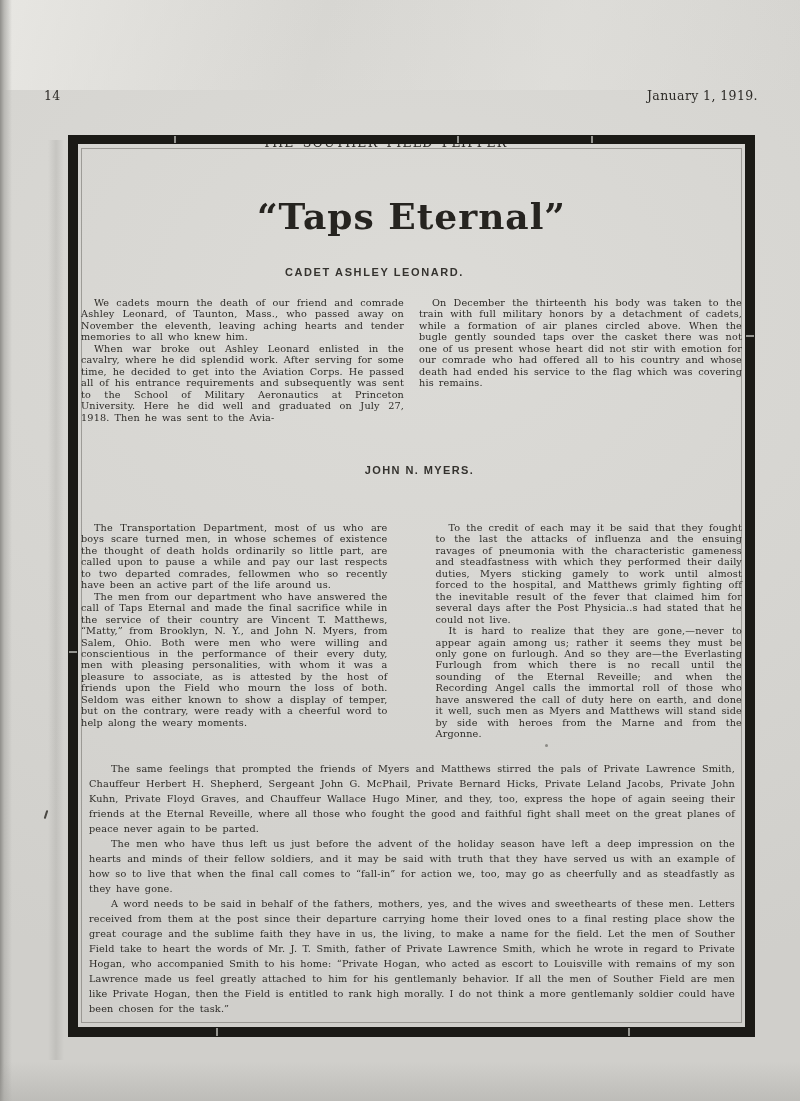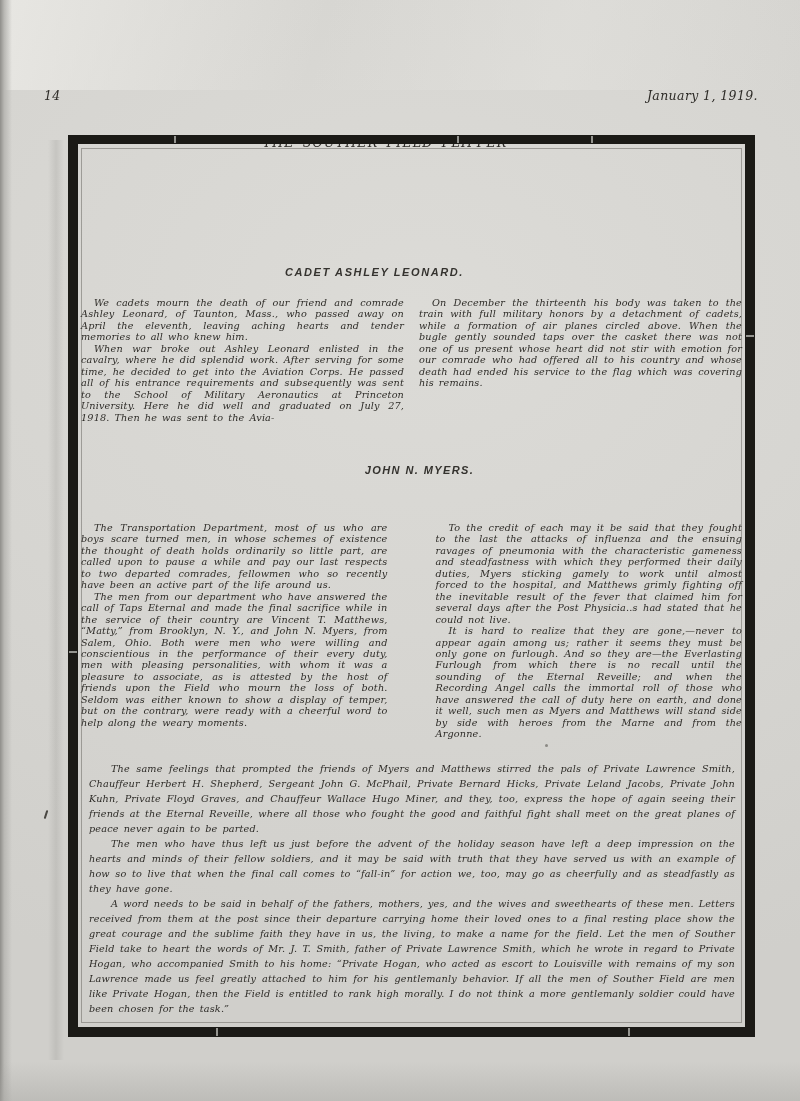--- a/index.html
+++ b/index.html
@@ -1,20 +1,20 @@
 <!DOCTYPE html>
 <html><head>
 <meta charset="utf-8">
 <style>
   html,body{margin:0;padding:0;background:#c2c1bd;}
   .sheet{
     position:relative;width:800px;height:1101px;overflow:hidden;
     background:
       radial-gradient(ellipse 900px 700px at 52% 28%, #dcdbd7 0%, #d6d5d1 55%, #d0cfcb 100%);
-    font-family:"DejaVu Serif", serif;color:#2d2b27;font-style:italic;
+    font-family:"DejaVu Serif", serif;color:#2d2b27;
   }
   
   .edge-left{position:absolute;left:0;top:0;width:12px;height:1101px;
     background:linear-gradient(to right,#8f8e8a 0%,#b9b8b4 35%,rgba(214,213,209,0) 100%);}
   .edge-bottom{position:absolute;left:0;top:1062px;width:800px;height:39px;
     background:linear-gradient(to bottom,rgba(170,169,165,0) 0%,rgba(166,165,161,.45) 100%);}
   .crease-left{position:absolute;left:48px;top:140px;width:16px;height:920px;
     background:linear-gradient(to right,rgba(255,255,255,0) 0%,rgba(120,119,115,.18) 50%,rgba(255,255,255,0) 100%);}
   .sheen-top{position:absolute;left:0;top:0;width:800px;height:90px;
     background:linear-gradient(105deg,rgba(236,235,231,.8) 0%,rgba(236,235,231,0) 40%,rgba(228,227,223,.5) 70%,rgba(236,235,231,0) 100%);}
@@ -83,25 +83,26 @@
     <div class="band band-right"></div>
     <div class="seam" style="left:106px;top:1px;width:2px;height:7px;"></div>
     <div class="seam" style="left:389px;top:1px;width:2px;height:7px;"></div>
     <div class="seam" style="left:523px;top:1px;width:2px;height:7px;"></div>
     <div class="seam" style="left:148px;top:893px;width:2px;height:8px;"></div>
     <div class="seam" style="left:560px;top:893px;width:2px;height:8px;"></div>
     <div class="seam" style="left:1px;top:516px;width:8px;height:2px;"></div>
     <div class="seam" style="left:678px;top:200px;width:8px;height:2px;"></div>
     <div class="inner-line"></div>
 
+    <h1 class="title">“Taps Eternal”</h1>
     <h2 class="byline">CADET ASHLEY LEONARD.</h2>
 
     <div class="cols sec1">
       <div class="col">
-        <p class="para">We cadets mourn the death of our friend and comrade Ashley Leonard, of Taunton, Mass., who passed away on April the eleventh, leaving aching hearts and tender memories to all who knew him.</p>
+        <p class="para">We cadets mourn the death of our friend and comrade Ashley Leonard, of Taunton, Mass., who passed away on November the eleventh, leaving aching hearts and tender memories to all who knew him.</p>
         <p class="para">When war broke out Ashley Leonard enlisted in the cavalry, where he did splendid work.  After serving for some time, he decided to get into the Aviation Corps. He passed all of his entrance requirements and subsequently was sent to the School of Military Aeronautics at Princeton University.  Here he did well and graduated on July 27, 1918.  Then he was sent to the Avia-</p>
       </div>
       <div class="col">
         <p class="para">On December the thirteenth his body was taken to the train with full military honors by a detachment of cadets, while a formation of air planes circled above. When the bugle gently sounded taps over the casket there was not one of us present whose heart did not stir with emotion for our comrade who had offered all to his country and whose death had ended his service to the flag which was covering his remains.</p>
       </div>
     </div>
 
     <div class="names">
       <div class="sig">JOHN N. MYERS.</div>
     </div>

